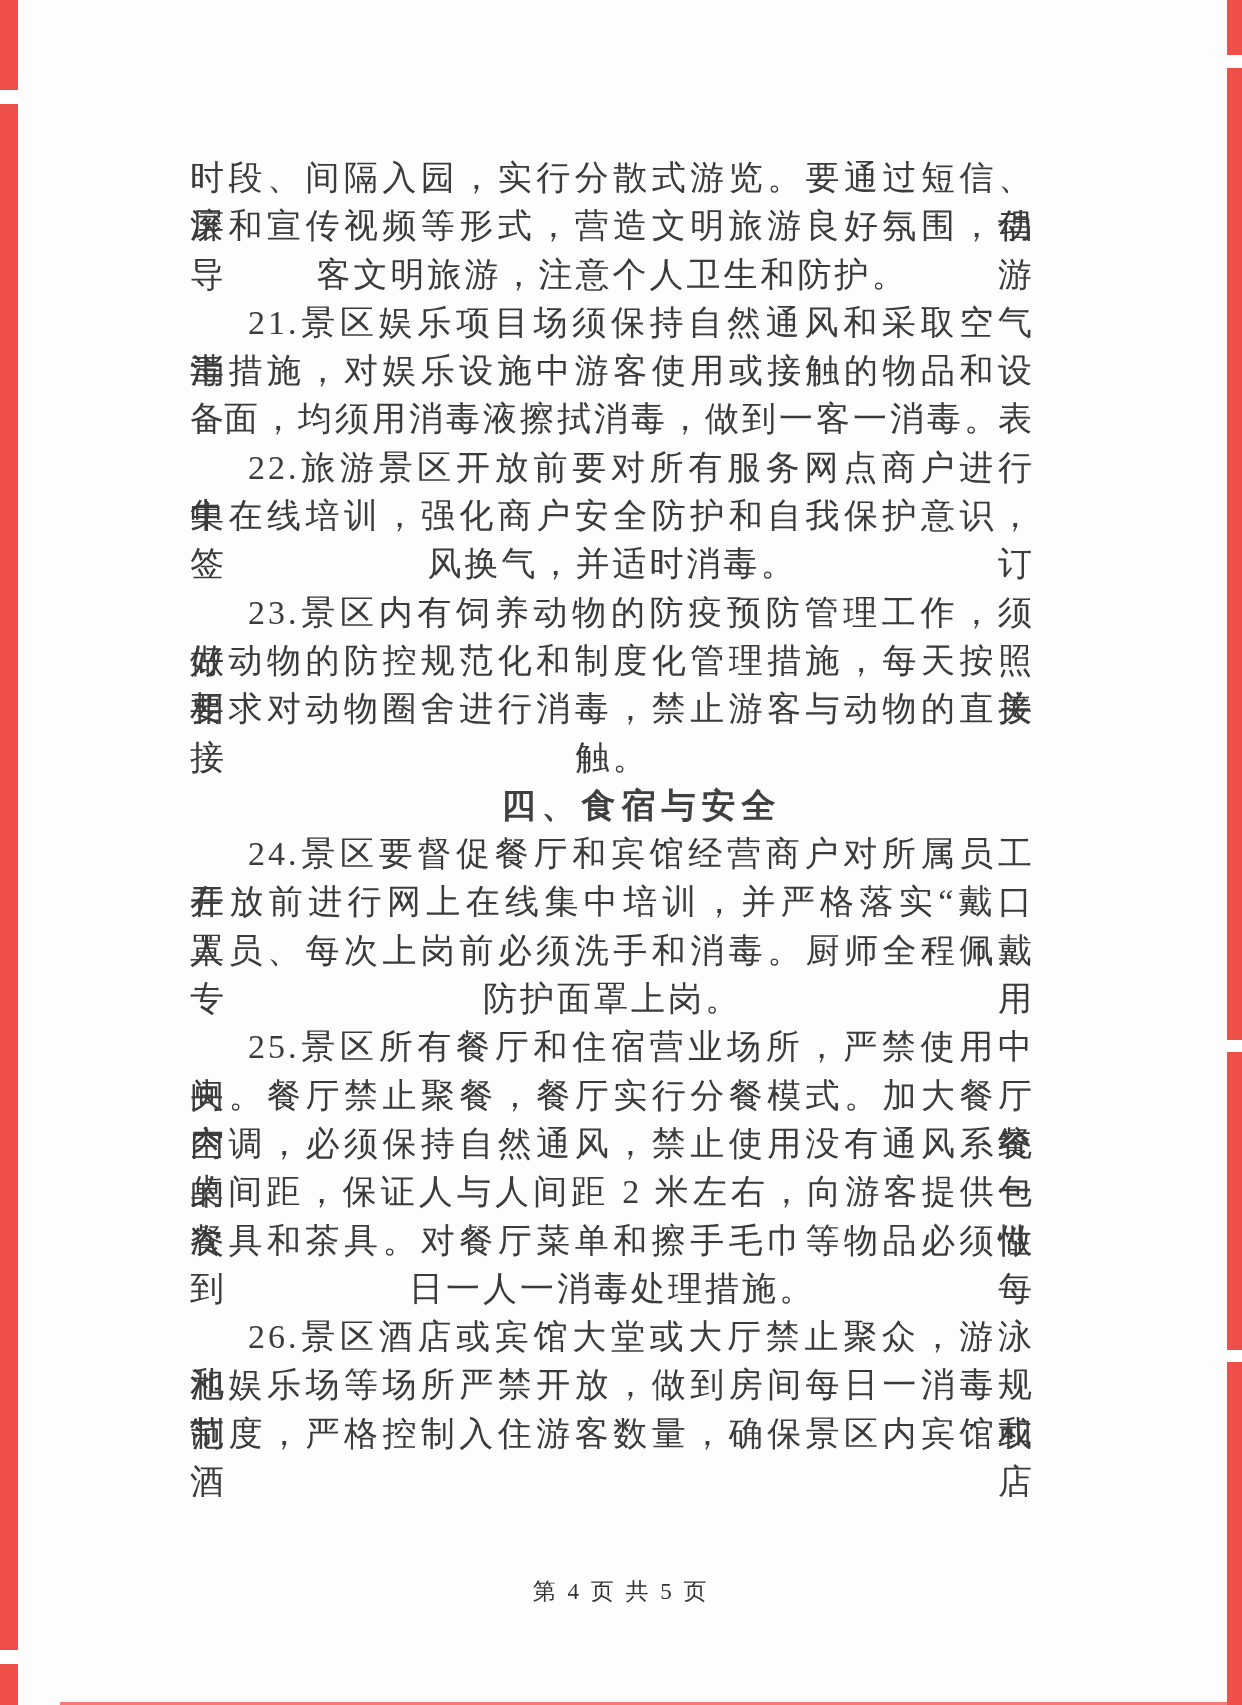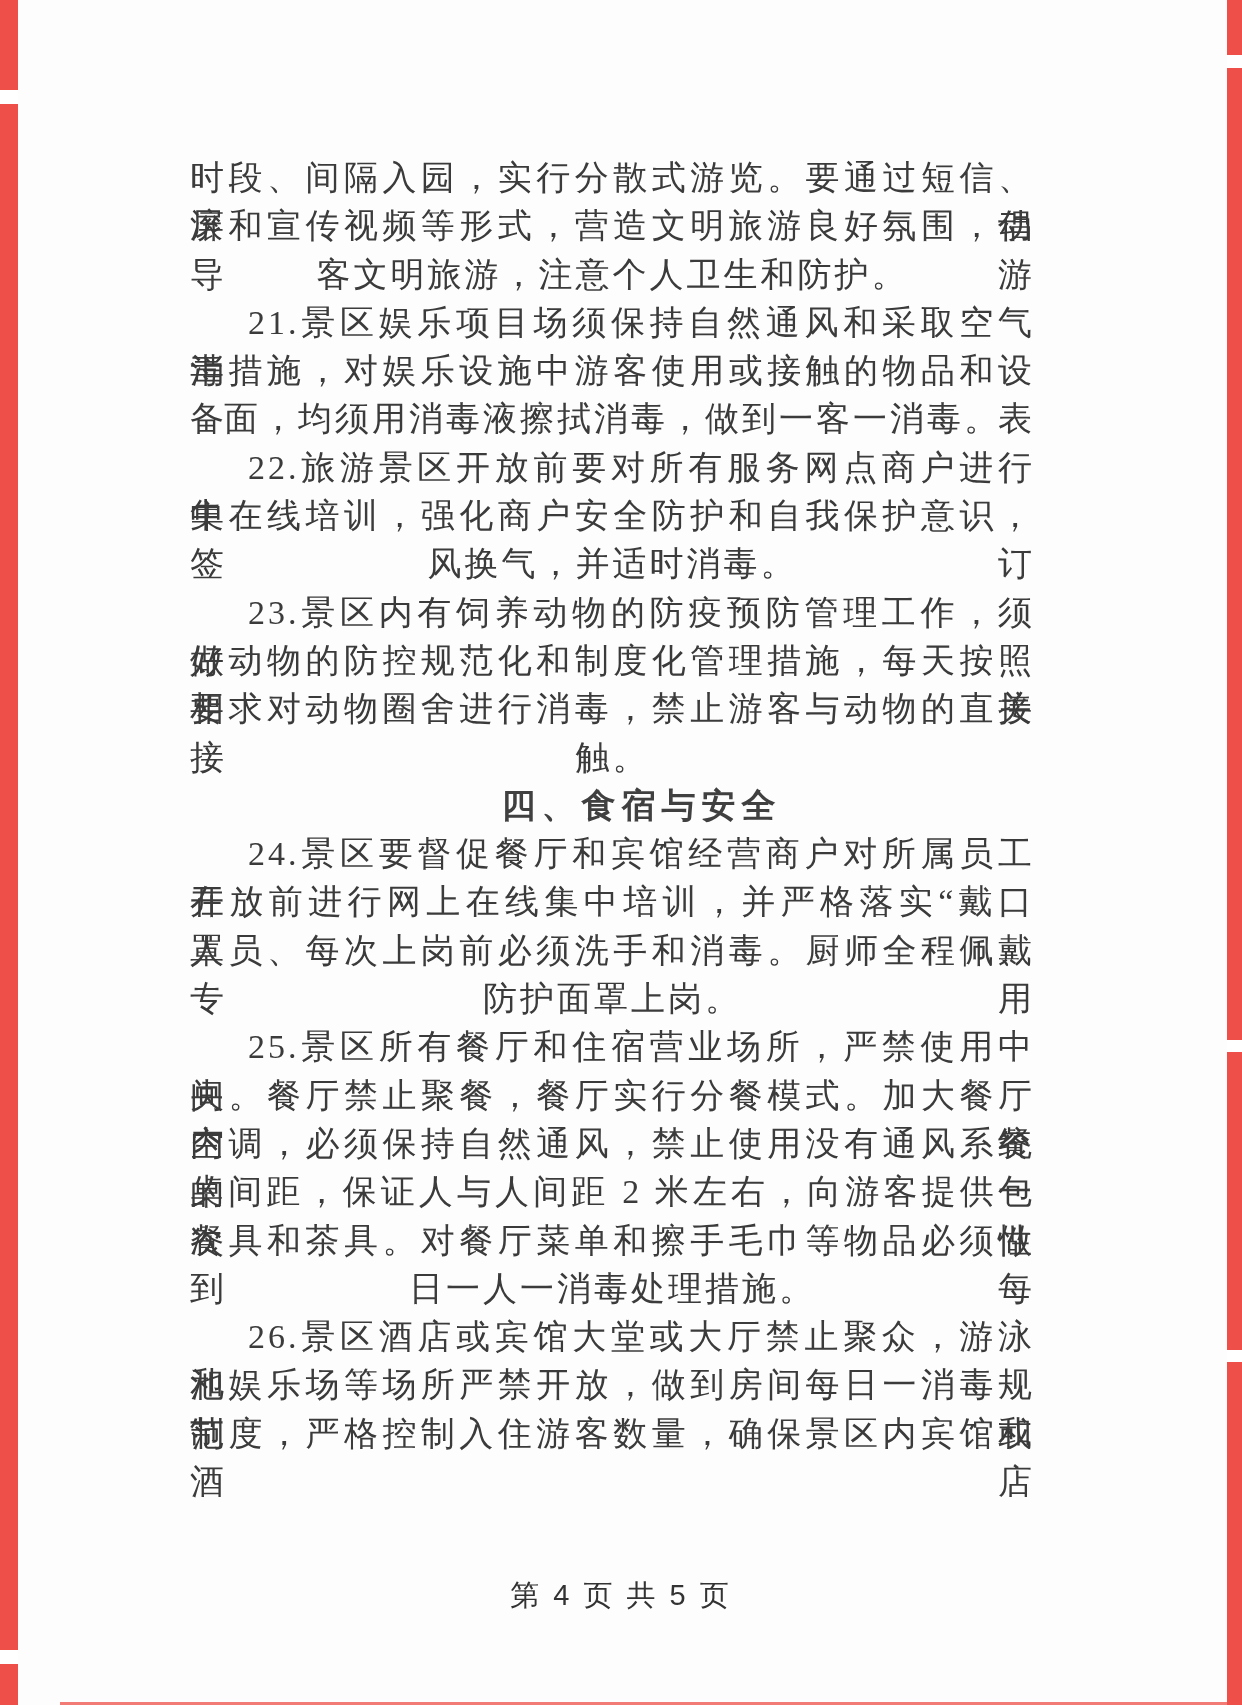--- a/index.html
+++ b/index.html
@@ -60,22 +60,22 @@
     text-justify: inter-character;
   }
   .line.indent { text-indent: 58px; }
   .line.heading { font-weight: bold; letter-spacing: 6px; color: #404040; }
 
   .footer {
     position: absolute;
     left: 0; width: 100%;
     top: 1576px;
     text-align: center;
-    font-family: Liberation Sans, sans-serif;
-    font-size: 29px;
+    font-family: Liberation Serif, serif;
+    font-size: 23px;
     letter-spacing: 3px;
     color: #333333;
   }
 </style>
 </head>
 <body style="--edge-red: #ee4f48; background: rgb(253, 253, 253);">
 
 <div class="page">
 
   <div class="edge-strip left"></div>

